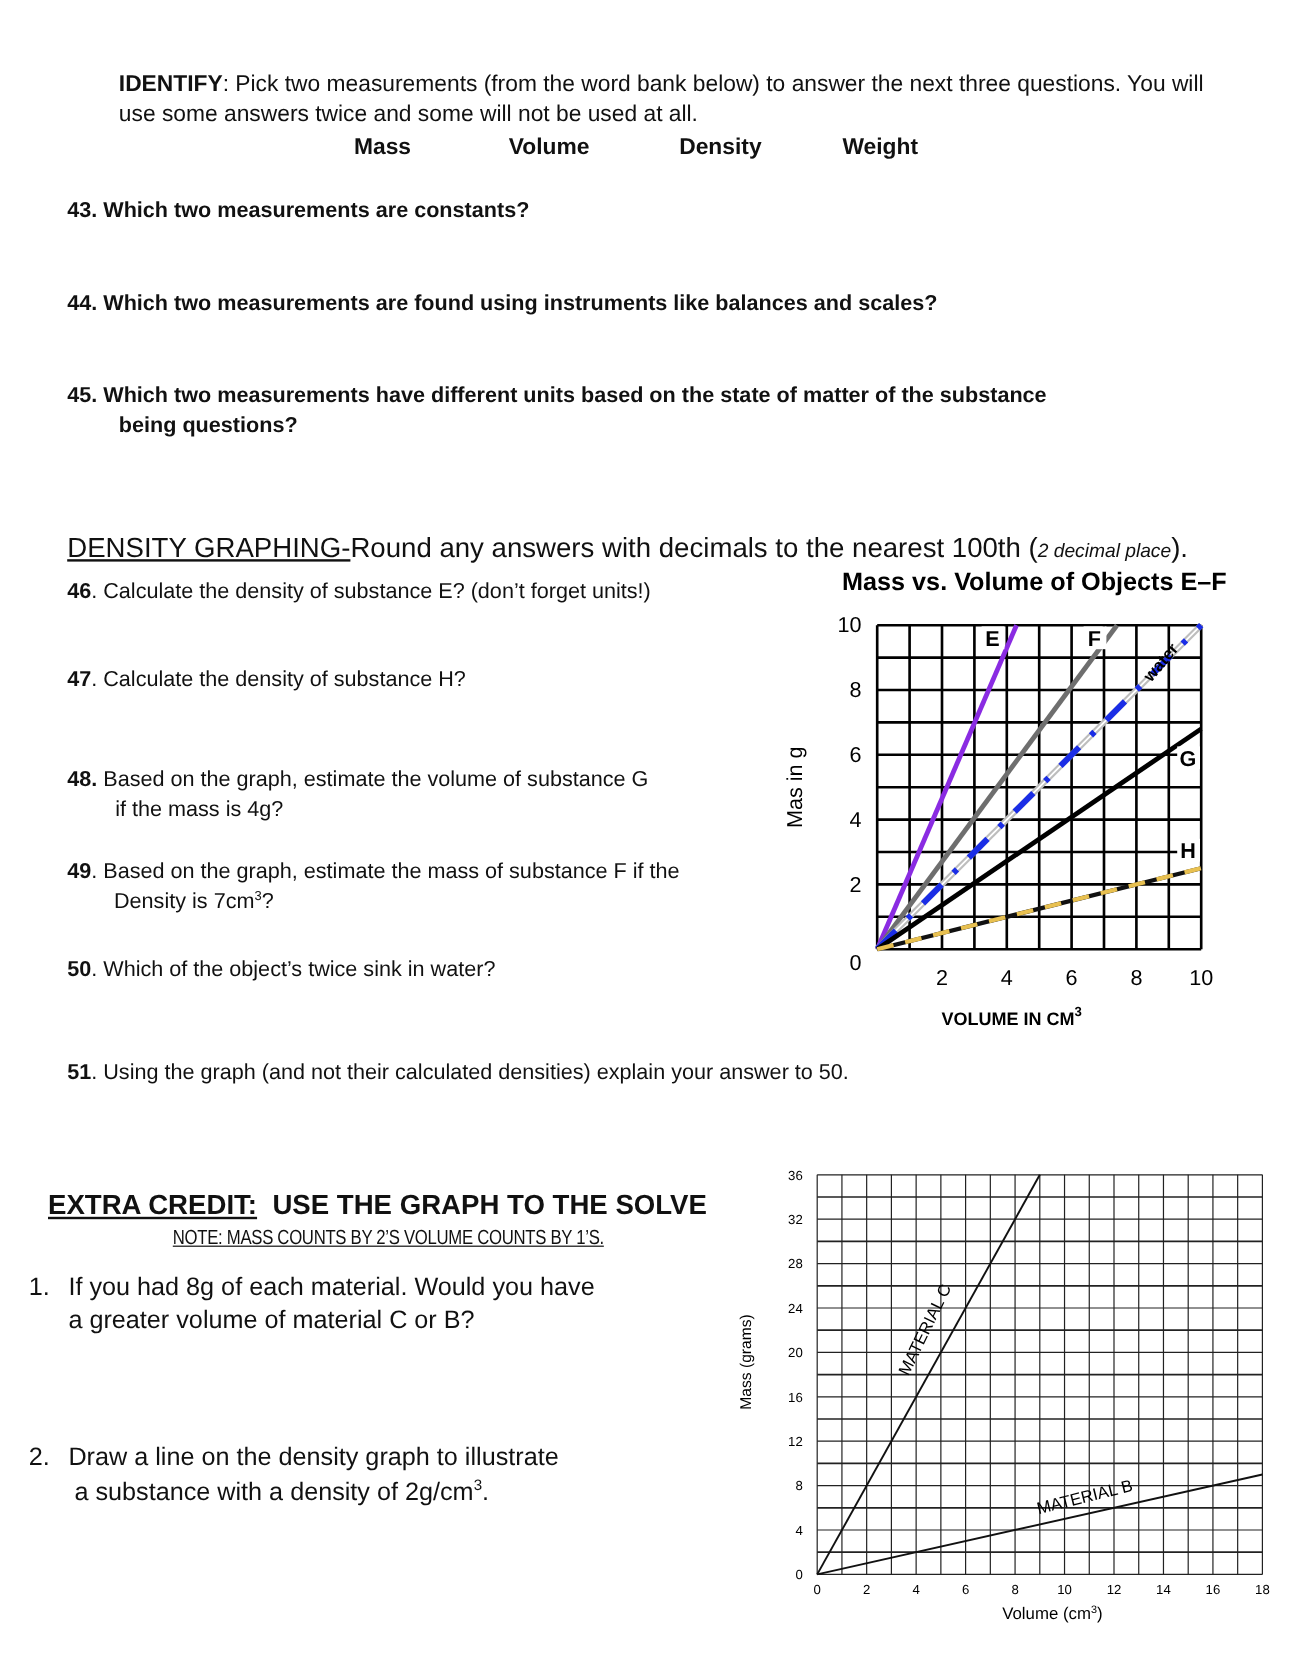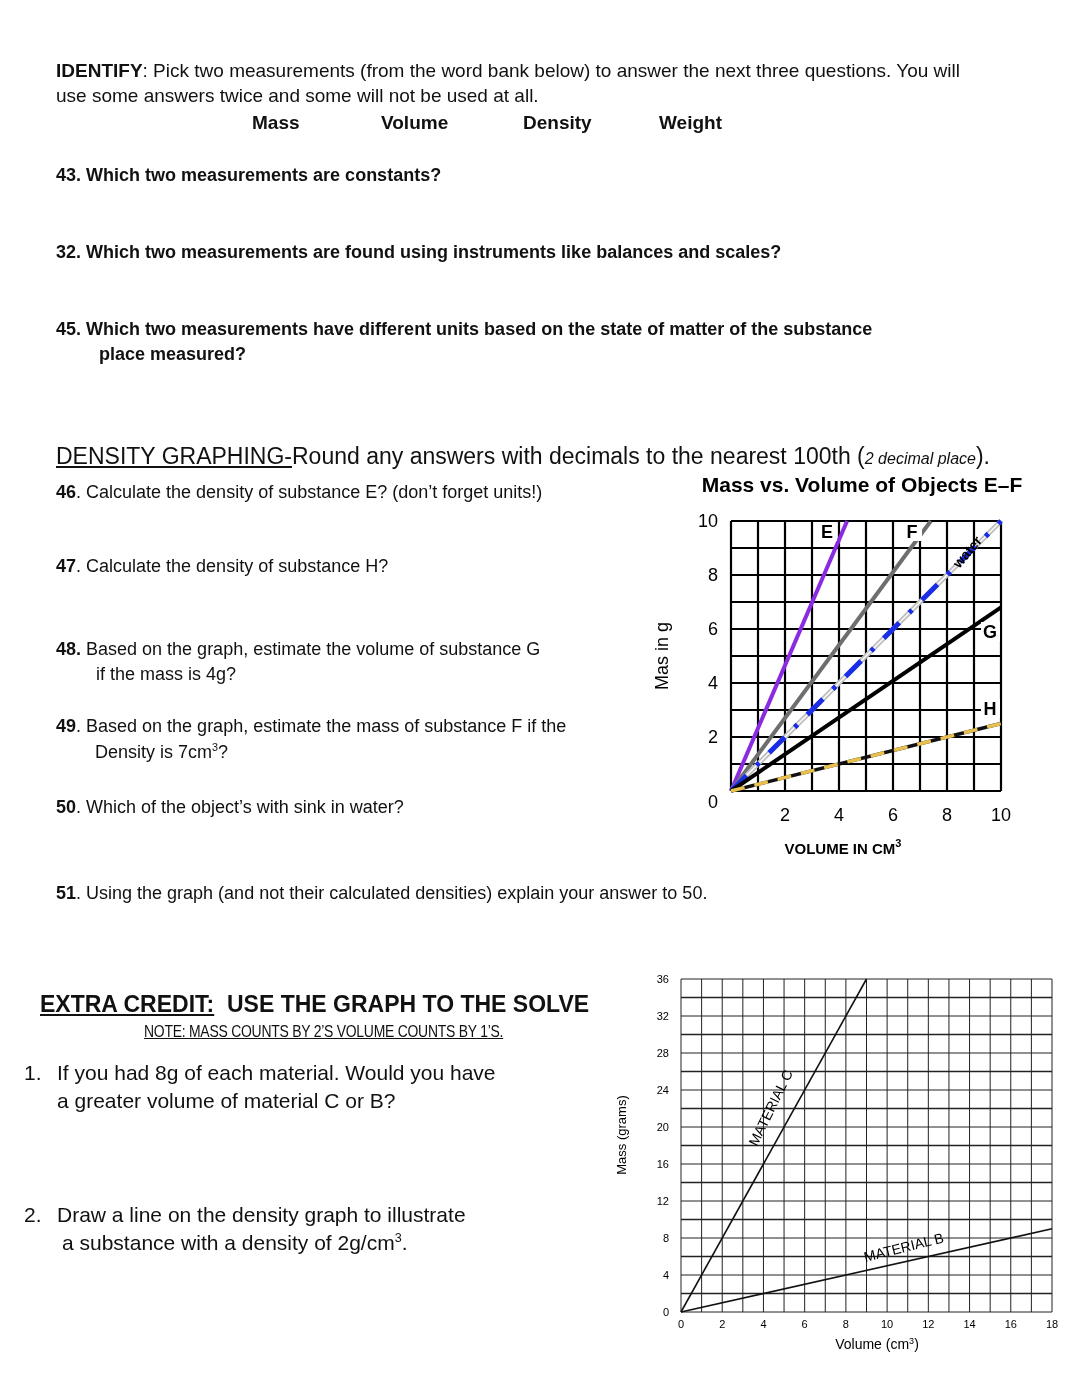--- a/index.html
+++ b/index.html
@@ -1,18 +1,18 @@
 <!DOCTYPE html>
 <html><head>
 <meta charset="utf-8">
 <style>
   html,body{margin:0;padding:0;background:#fff;}
   body{width:1084px;height:1390px;position:relative;overflow:hidden;font-family:"Liberation Sans",sans-serif;color:#111;}
   .abs{position:absolute;white-space:nowrap;}
-  .t18{font-size:19px;}
+  .t18{font-size:19px;margin-left:43px;}
   .b{font-weight:bold;}
   .u{text-decoration:underline;}
   .ital{font-style:italic;font-size:16px;text-align:center;}
   svg text{font-family:"Liberation Sans",sans-serif;}
   sup{font-size:60%;}
 </style>
 </head>
 <body>
 
 <div class="abs t18" style="left:56px;top:60px;">
@@ -21,26 +21,26 @@
 <div class="abs t18" style="left:56px;top:85px;">use some answers twice and some will not be used at all.</div>
 <div class="abs t18 b" style="left:252px;top:112px;">Mass</div>
 <div class="abs t18 b" style="left:381px;top:112px;">Volume</div>
 <div class="abs t18 b" style="left:523px;top:112px;">Density</div>
 <div class="abs t18 b" style="left:659px;top:112px;">Weight</div>
 
 <div class="abs b" style="left:56px;top:165px;font-size:18px;">
   <span>43.</span> <span>Which two measurements are constants?</span>
 </div>
 <div class="abs b" style="left:56px;top:242px;font-size:18px;">
-  <span>32.</span> <span>Which two measurements are found using instruments like balances and scales?</span>
+  <span>44.</span> <span>Which two measurements are found using instruments like balances and scales?</span>
 </div>
 <div class="abs b" style="left:56px;top:319px;font-size:18px;">
   <span>45.</span> <span>Which two measurements have different units based on the state of matter of the substance</span>
 </div>
-<div class="abs b" style="left:99px;top:344px;font-size:18px;">place measured?</div>
+<div class="abs b" style="left:99px;top:344px;font-size:18px;">being questions?</div>
 
 <div class="abs" style="left:56px;top:443px;font-size:23px;">
   <span class="u">DENSITY GRAPHING-</span><span>Round any answers with decimals to the nearest 100th (</span><span class="ital">2 decimal place</span><span>).</span>
 </div>
 
 <div class="abs" style="left:56px;top:482px;font-size:18px;text-align:right;">
   <span class="b">46</span><span>. Calculate the density of substance E? (don’t forget units!)</span>
 </div>
 <div class="abs" style="left:56px;top:556px;font-size:18px;text-align:right;">
   <span class="b">47</span><span>.  Calculate the density of substance H?</span>
@@ -49,21 +49,21 @@
   <span class="b">48.</span><span> Based on the graph, estimate the volume of substance G</span>
 </div>
 <div class="abs" style="left:96px;top:664px;font-size:18px;">if the mass is 4g?</div>
 <div class="abs" style="left:56px;top:716px;font-size:18px;">
   <span class="b">49</span><span>. Based on the graph, estimate the mass of substance F if the</span>
 </div>
 <div class="abs" style="left:95px;top:741px;font-size:18px;">
   <span>Density is 7cm</span><sup>3</sup><span>?</span>
 </div>
 <div class="abs" style="left:56px;top:797px;font-size:18px;">
-  <span class="b">50</span><span>. Which of the object’s with sink in water?</span>
+  <span class="b">50</span><span>. Which of the object’s twice sink in water?</span>
 </div>
 <div class="abs" style="left:56px;top:883px;font-size:18px;">
   <span class="b">51</span><span>. Using the graph (and not their calculated densities) explain your answer to 50.</span>
 </div>
 
 <svg class="abs" id="chart1" style="left:0;top:0;" width="1084" height="870">
   <text x="862" y="492" text-anchor="middle" font-size="21" font-weight="bold">Mass vs. Volume of Objects E–F</text>
   <text transform="translate(668,656) rotate(-90)" text-anchor="middle" font-size="18">Mas in g</text>
   <text x="843" y="854" text-anchor="middle" font-size="15" font-weight="bold"><tspan>VOLUME IN CM</tspan><tspan dy="-7" font-size="11">3</tspan></text>
   <g id="c1-grid">

